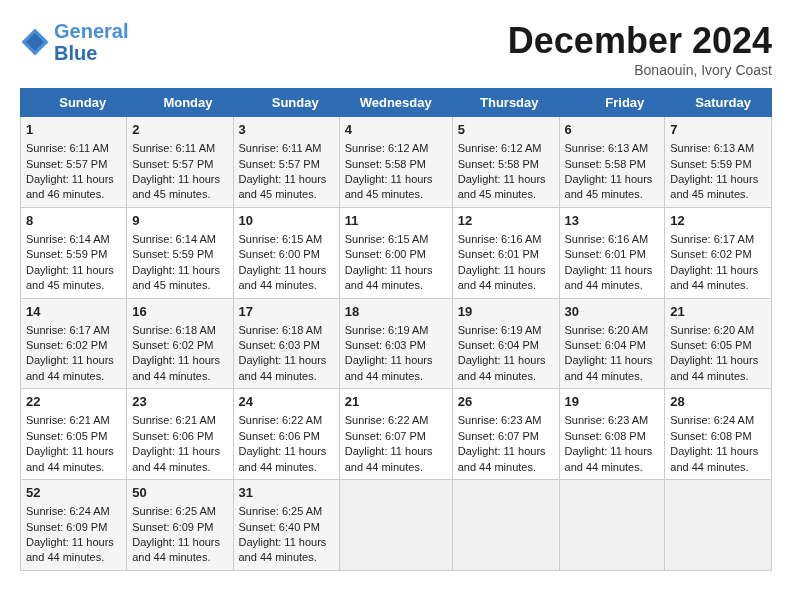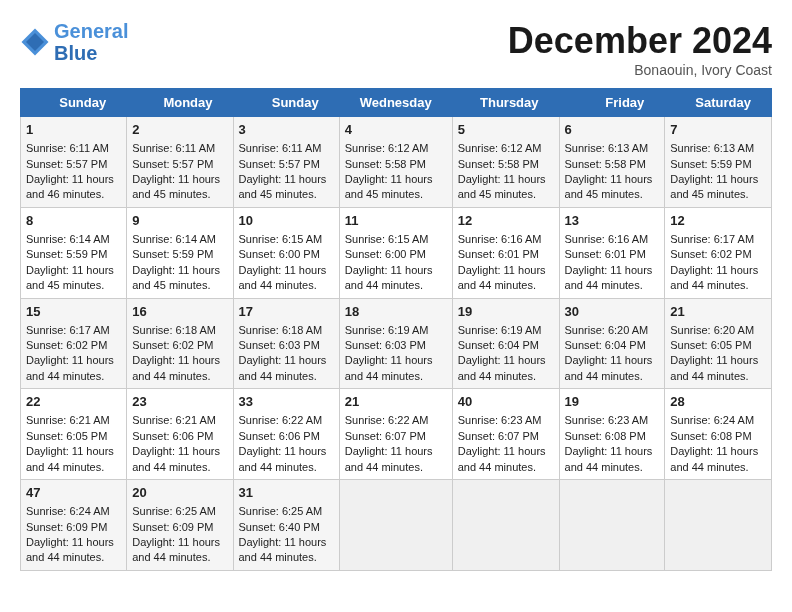--- a/index.html
+++ b/index.html
@@ -215,21 +215,21 @@
         <td>
           <span class="day-num">12</span>
           <div>Sunrise: 6:17 AM</div>
           <div>Sunset: 6:02 PM</div>
           <div>Daylight: 11 hours</div>
           <div>and 44 minutes.</div>
         </td>
       </tr>
       <tr>
         <td>
-          <span class="day-num">15</span>
+          <span class="day-num">14</span>
           <div>Sunrise: 6:17 AM</div>
           <div>Sunset: 6:02 PM</div>
           <div>Daylight: 11 hours</div>
           <div>and 44 minutes.</div>
         </td>
         <td>
           <span class="day-num">16</span>
           <div>Sunrise: 6:18 AM</div>
           <div>Sunset: 6:02 PM</div>
           <div>Daylight: 11 hours</div>
@@ -280,35 +280,35 @@
           <div>and 44 minutes.</div>
         </td>
         <td>
           <span class="day-num">23</span>
           <div>Sunrise: 6:21 AM</div>
           <div>Sunset: 6:06 PM</div>
           <div>Daylight: 11 hours</div>
           <div>and 44 minutes.</div>
         </td>
         <td>
-          <span class="day-num">33</span>
+          <span class="day-num">24</span>
           <div>Sunrise: 6:22 AM</div>
           <div>Sunset: 6:06 PM</div>
           <div>Daylight: 11 hours</div>
           <div>and 44 minutes.</div>
         </td>
         <td>
           <span class="day-num">21</span>
           <div>Sunrise: 6:22 AM</div>
           <div>Sunset: 6:07 PM</div>
           <div>Daylight: 11 hours</div>
           <div>and 44 minutes.</div>
         </td>
         <td>
-          <span class="day-num">40</span>
+          <span class="day-num">26</span>
           <div>Sunrise: 6:23 AM</div>
           <div>Sunset: 6:07 PM</div>
           <div>Daylight: 11 hours</div>
           <div>and 44 minutes.</div>
         </td>
         <td>
           <span class="day-num">19</span>
           <div>Sunrise: 6:23 AM</div>
           <div>Sunset: 6:08 PM</div>
           <div>Daylight: 11 hours</div>
@@ -317,28 +317,28 @@
         <td>
           <span class="day-num">28</span>
           <div>Sunrise: 6:24 AM</div>
           <div>Sunset: 6:08 PM</div>
           <div>Daylight: 11 hours</div>
           <div>and 44 minutes.</div>
         </td>
       </tr>
       <tr>
         <td>
-          <span class="day-num">47</span>
+          <span class="day-num">52</span>
           <div>Sunrise: 6:24 AM</div>
           <div>Sunset: 6:09 PM</div>
           <div>Daylight: 11 hours</div>
           <div>and 44 minutes.</div>
         </td>
         <td>
-          <span class="day-num">20</span>
+          <span class="day-num">50</span>
           <div>Sunrise: 6:25 AM</div>
           <div>Sunset: 6:09 PM</div>
           <div>Daylight: 11 hours</div>
           <div>and 44 minutes.</div>
         </td>
         <td>
           <span class="day-num">31</span>
           <div>Sunrise: 6:25 AM</div>
           <div>Sunset: 6:40 PM</div>
           <div>Daylight: 11 hours</div>

